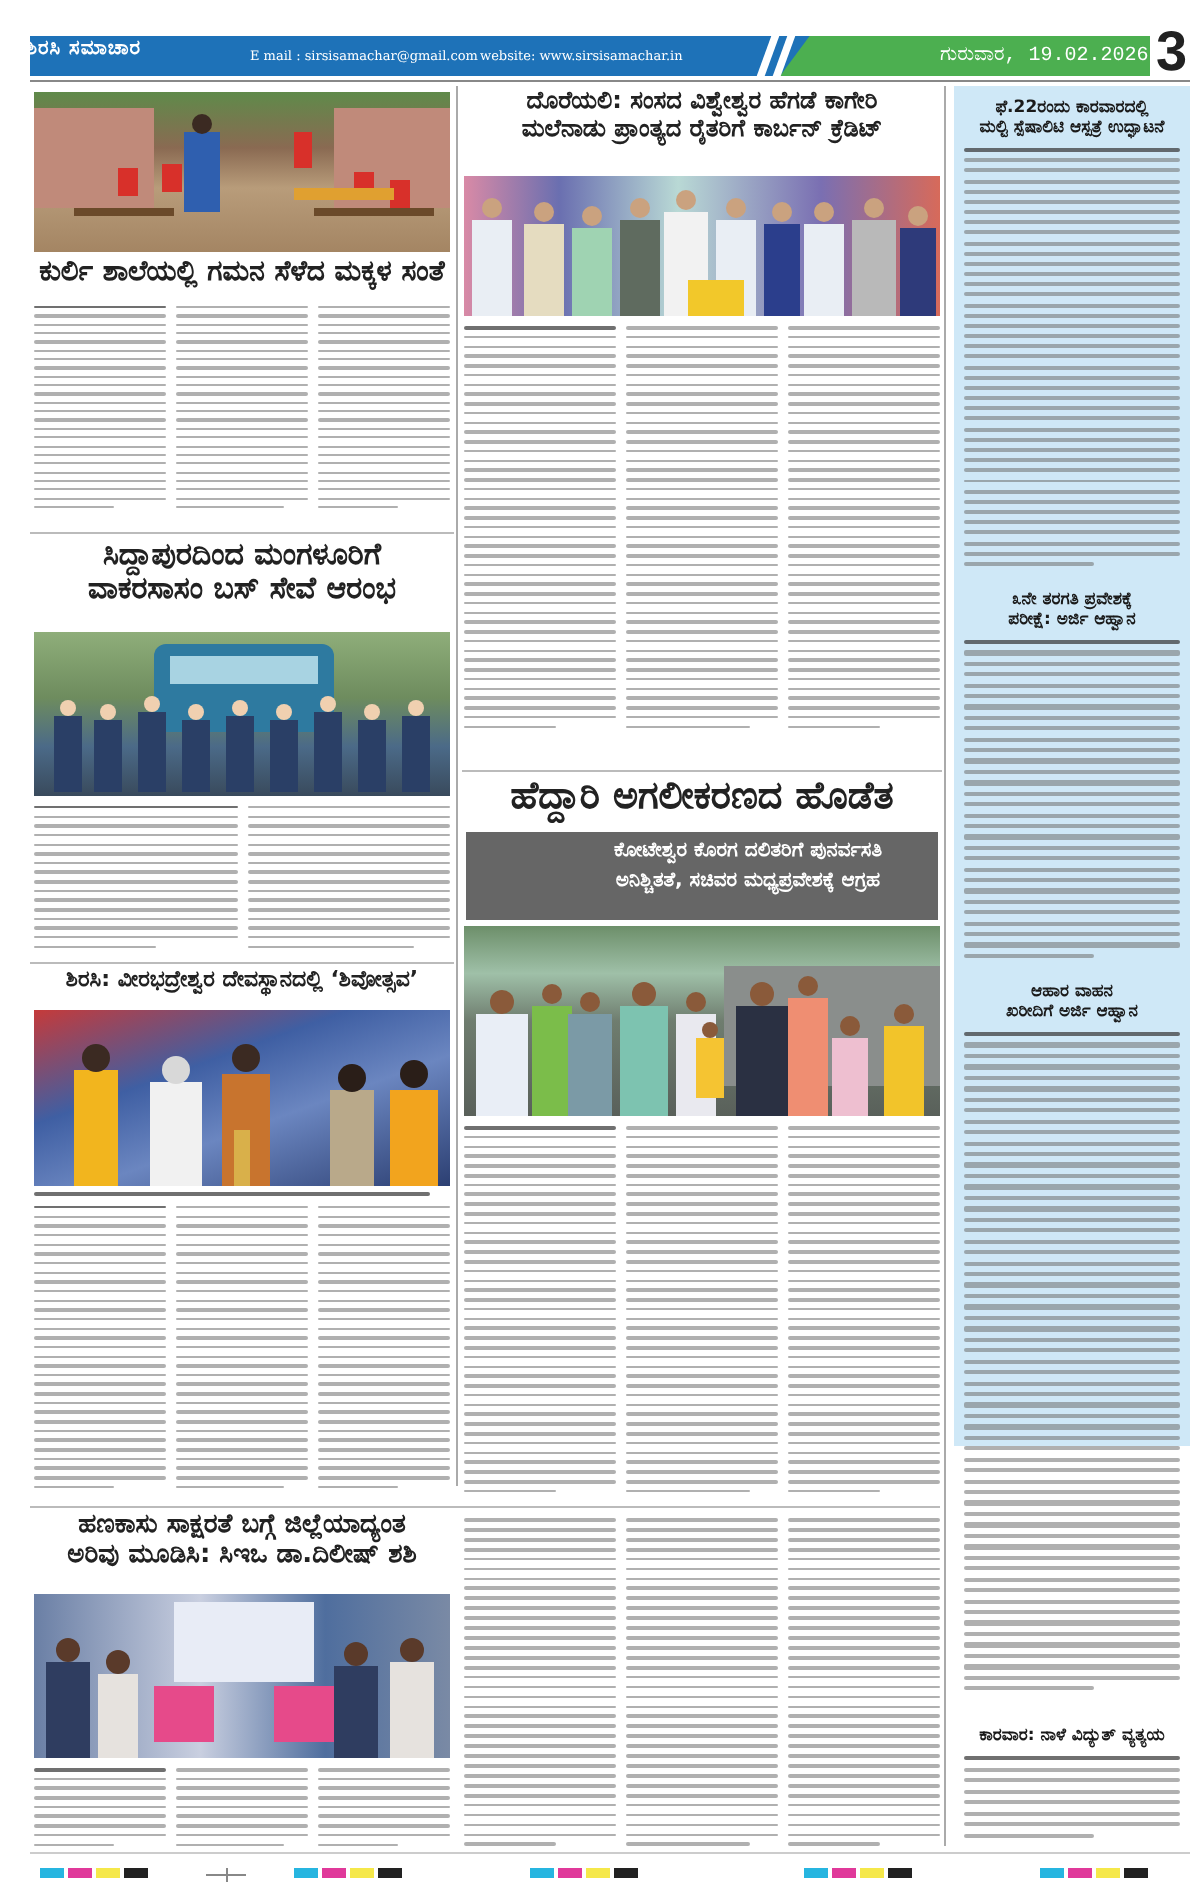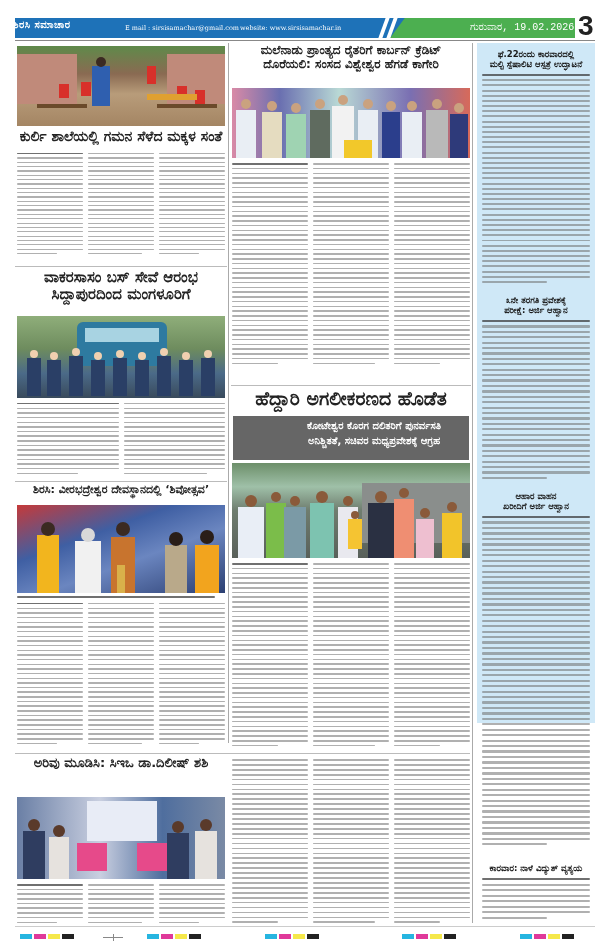--- a/index.html
+++ b/index.html
@@ -148,22 +148,22 @@
       <div class="ln"></div>
       <div class="ln"></div>
       <div class="ln"></div>
       <div class="ln"></div>
       <div class="ln s"></div>
     </div>
 </div>
 <div class="abs rule" style="left:15px;top:266px;width:212px;background:#bbb"></div>
 
 <div class="abs hl hl-lg" style="left:15px;top:269px;width:212px;font-size:15px;">
+  <div>ಸಿದ್ದಾಪುರದಿಂದ ಮಂಗಳೂರಿಗೆ</div>
   <div>ವಾಕರಸಾಸಂ ಬಸ್ ಸೇವೆ ಆರಂಭ</div>
-  <div>ಸಿದ್ದಾಪುರದಿಂದ ಮಂಗಳೂರಿಗೆ</div>
 </div>
 <div class="abs photo" style="left:17px;top:316px;width:208px;height:82px;background:linear-gradient(180deg,#8fae7a 0%,#6e8c5e 40%,#4b6a88 70%,#394a5c 100%);">
   <svg width="208" height="82">
     <rect x="60" y="6" width="90" height="44" rx="6" fill="#2e7aa0"></rect>
     <rect x="68" y="12" width="74" height="14" fill="#a8d3e2"></rect>
     <g fill="#2a3f66">
         <rect x="10" y="42" width="14" height="38"></rect>
         <rect x="30" y="44" width="14" height="36"></rect>
         <rect x="52" y="40" width="14" height="40"></rect>
         <rect x="74" y="44" width="14" height="36"></rect>
@@ -342,22 +342,22 @@
       <div class="ln"></div>
       <div class="ln"></div>
       <div class="ln"></div>
       <div class="ln"></div>
       <div class="ln s"></div>
     </div>
 </div>
 <div class="abs rule" style="left:15px;top:753px;width:455px;background:#bbb"></div>
 
 <div class="abs hl" style="left:231px;top:44px;width:240px;font-size:12px;">
+  <div>ದೊರೆಯಲಿ: ಸಂಸದ ವಿಶ್ವೇಶ್ವರ ಹೆಗಡೆ ಕಾಗೇರಿ</div>
   <div>ಮಲೆನಾಡು ಪ್ರಾಂತ್ಯದ ರೈತರಿಗೆ ಕಾರ್ಬನ್ ಕ್ರೆಡಿಟ್</div>
-  <div>ದೊರೆಯಲಿ: ಸಂಸದ ವಿಶ್ವೇಶ್ವರ ಹೆಗಡೆ ಕಾಗೇರಿ</div>
 </div>
 <div class="abs photo" style="left:232px;top:88px;width:238px;height:70px;background:linear-gradient(90deg,#d98aa6 0%,#6a6fb0 20%,#b9d9d5 45%,#7a6fb2 75%,#d76a5a 100%);">
   <svg width="238" height="70">
     <g fill="#e9eef4">
         <rect x="4" y="22" width="20" height="48"></rect>
         <rect x="30" y="24" width="20" height="46" fill="#e5dcc0"></rect>
         <rect x="54" y="26" width="20" height="44" fill="#9fd3b2"></rect>
         <rect x="78" y="22" width="20" height="48" fill="#5f6b5f"></rect>
         <rect x="100" y="18" width="22" height="52" fill="#f2f2f2"></rect>
         <rect x="126" y="22" width="20" height="48"></rect>
@@ -675,20 +675,21 @@
       <div class="ln"></div>
       <div class="ln"></div>
       <div class="ln"></div>
       <div class="ln"></div>
       <div class="ln"></div>
       <div class="ln s"></div>
     </div>
 </div>
 
 <div class="abs hl" style="left:15px;top:756px;width:212px;font-size:13px;">
+  <div>ಹಣಕಾಸು ಸಾಕ್ಷರತೆ ಬಗ್ಗೆ ಜಿಲ್ಲೆಯಾದ್ಯಂತ</div>
   <div>ಅರಿವು ಮೂಡಿಸಿ: ಸಿಇಒ ಡಾ.ದಿಲೀಷ್ ಶಶಿ</div>
 </div>
 <div class="abs photo" style="left:17px;top:797px;width:208px;height:82px;background:linear-gradient(90deg,#6a7fa5 0%,#c9cfe0 40%,#4f6e9e 70%,#7a8aa5 100%);">
   <svg width="208" height="82">
     <rect x="70" y="4" width="70" height="40" fill="#e8ecf6"></rect>
     <g fill="#2f3d60">
         <rect x="6" y="34" width="22" height="48"></rect>
         <rect x="32" y="40" width="20" height="42" fill="#e6e2de"></rect>
         <rect x="150" y="36" width="22" height="46"></rect>
         <rect x="178" y="34" width="22" height="48" fill="#e6e2de"></rect>

